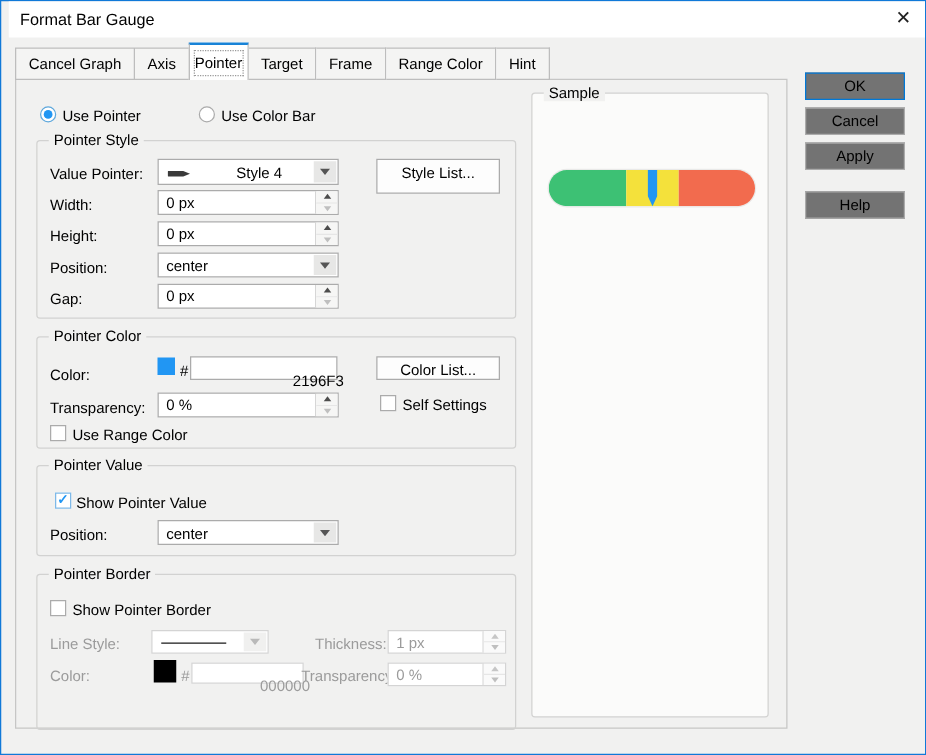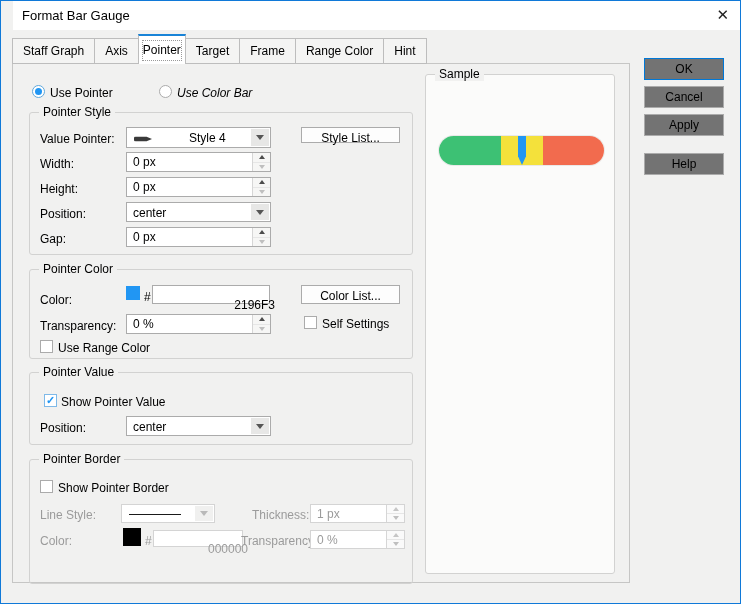--- a/index.html
+++ b/index.html
@@ -1,19 +1,19 @@
 <!DOCTYPE html>
 <html><head>
 <meta charset="utf-8">
 <style>
   html,body{margin:0;padding:0;background:#fff;}
   .dialog{position:relative;width:741px;height:604px;box-sizing:border-box;
     background:#F1F1F0;border:1px solid #1079D8;
     font-family:"Liberation Sans",sans-serif;font-size:12px;color:#000;overflow:hidden;}
-  .titlebar{position:absolute;left:12px;top:0;right:0;height:29px;background:#fff;}
+  .titlebar{position:absolute;left:6px;top:0;right:0;height:29px;background:#fff;}
   .title{position:absolute;left:9px;top:7px;font-size:13px;white-space:nowrap;}
   .close{position:absolute;right:11px;top:4px;font-size:15px;color:#222;cursor:pointer;line-height:20px;}
   .tabstrip{position:absolute;left:11px;top:33px;height:30px;display:flex;align-items:flex-start;z-index:3;}
   .tab{margin-top:4px;height:26px;box-sizing:border-box;background:#F4F4F3;border:1px solid #BDBDBD;
     border-left:none;padding:5px 10px 0;cursor:pointer;white-space:nowrap;}
   .tab:first-child{border-left:1px solid #BDBDBD;}
   .tab.active{position:relative;margin-top:0;margin-left:-1px;height:30px;background:#fff;
     border:1px solid #BDBDBD;border-top:2px solid #1883D7;border-bottom:none;padding:7px 4px 0;z-index:4;}
   .tab.active::after{content:"";position:absolute;left:3px;right:3px;top:4px;bottom:3px;border:1px dotted #9a9a9a;}
   .pane{position:absolute;left:11px;top:62px;width:618px;height:520px;box-sizing:border-box;
@@ -70,48 +70,48 @@
 <body>
 
 <div class="dialog" style="border-color: rgb(16, 121, 216);">
 
   <div class="titlebar">
     <div class="title">Format Bar Gauge</div>
     <div class="close">✕</div>
   </div>
 
   <div class="tabstrip">
-    <div class="tab"><span>Staff Graph</span></div>
+    <div class="tab"><span>Cancel Graph</span></div>
     <div class="tab"><span>Axis</span></div>
     <div class="tab active" style="border-top-color: rgb(24, 131, 215);"><span>Pointer</span></div>
     <div class="tab"><span>Target</span></div>
     <div class="tab"><span>Frame</span></div>
     <div class="tab"><span>Range Color</span></div>
     <div class="tab"><span>Hint</span></div>
   </div>
 
   <div class="pane">
 
     <div class="radio selected" style="left:19px;top:21px;"></div>
     <div class="lbl" style="left:37px;top:22px;">Use Pointer</div>
     <div class="radio" style="left:146px;top:21px;"></div>
-    <div class="lbl" style="left:164px;top:22px;font-style:italic;">Use Color Bar</div>
+    <div class="lbl" style="left:164px;top:22px;">Use Color Bar</div>
 
     <div class="group" style="left:16px;top:48px;width:384px;height:143px;">
       <div class="gtitle">Pointer Style</div>
 
       <div class="lbl" style="left:10px;top:19px;">Value Pointer:</div>
       <div class="combo" style="left:96px;top:14px;width:145px;height:21px;">
         <span class="ptr-glyph"></span>
         <span class="txt" style="left:32px;margin-left:30px;">Style 4</span>
         <span class="dd">
             <span class="arrow-down"></span>
           </span>
       </div>
-      <div class="smallbtn" style="left:271px;top:14px;width:99px;height:16px;">Style List...</div>
+      <div class="smallbtn" style="left:271px;top:14px;width:99px;height:28px;">Style List...</div>
 
       <div class="lbl" style="left:10px;top:44px;">Width:</div>
       <div class="spinner" style="left:96px;top:39px;width:145px;height:20px;">
         <input value="0 px" style="">
         <span class="spin">
             <div class="up">
               <span class="tri-up"></span>
             </div>
             <div class="down">
               <span class="tri-down"></span>

